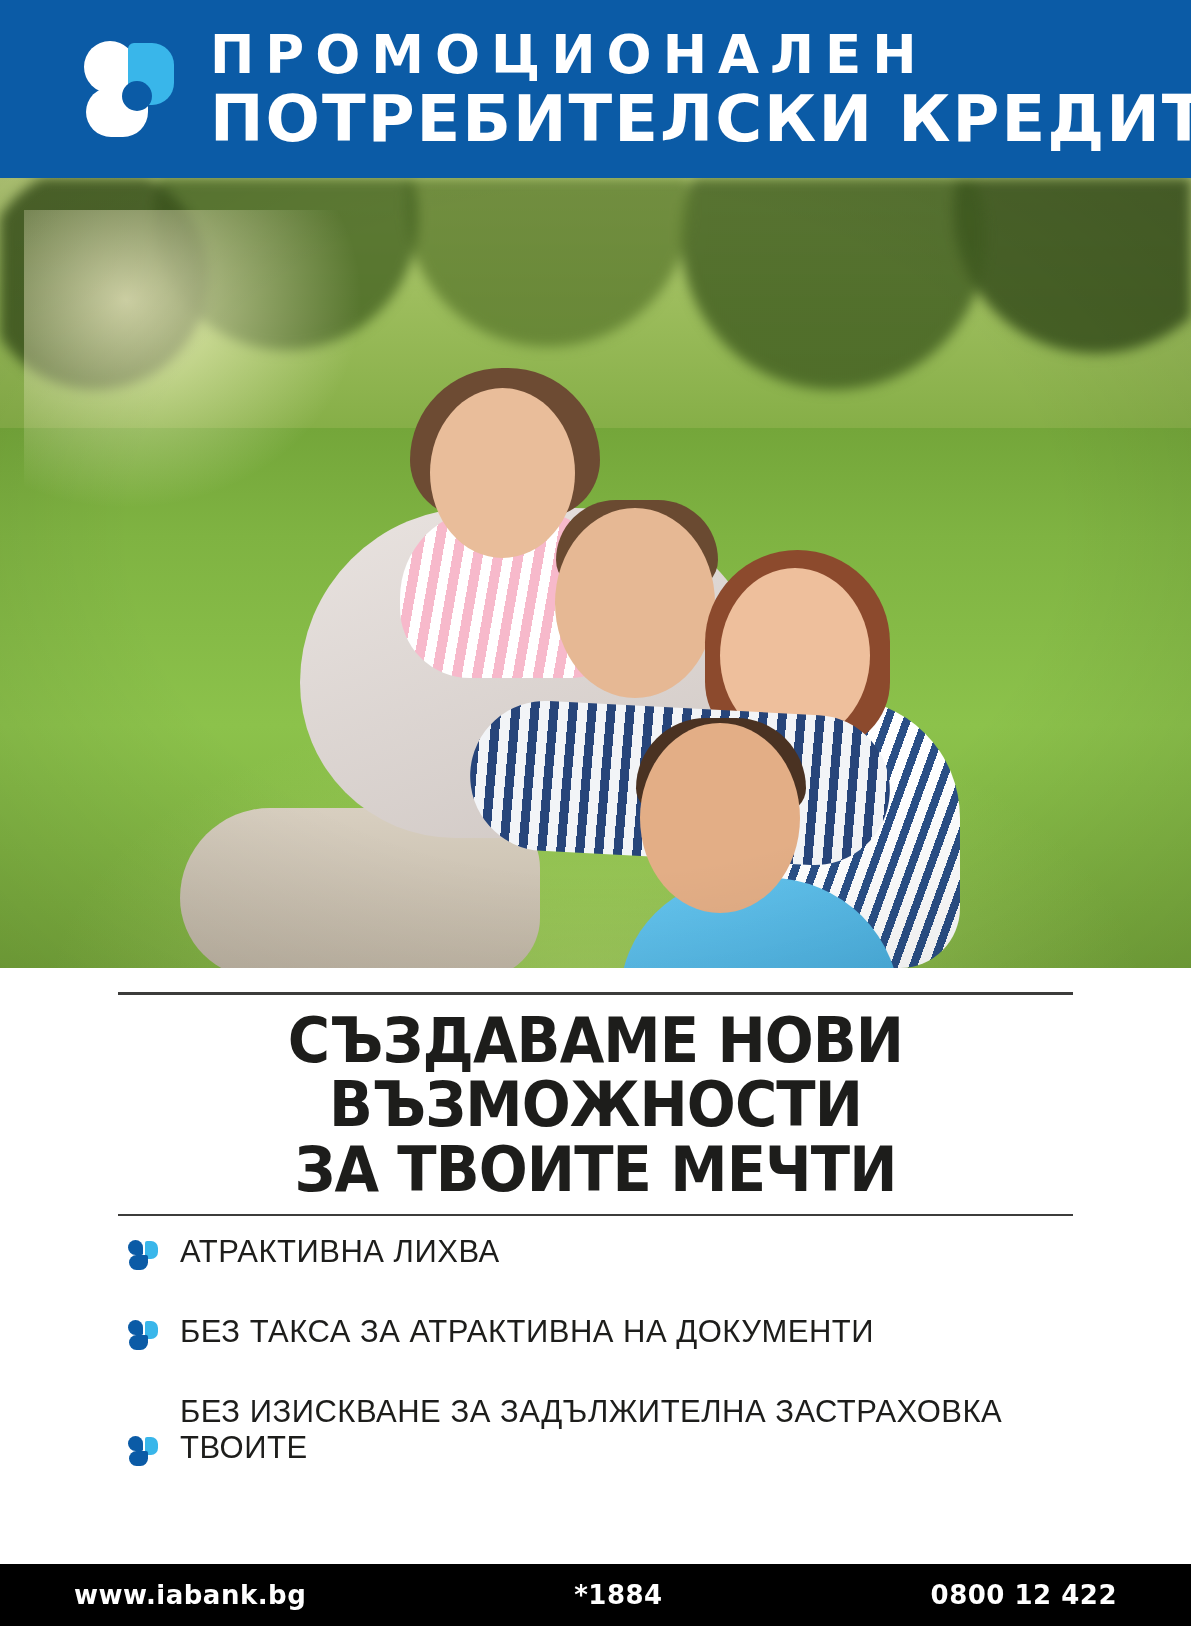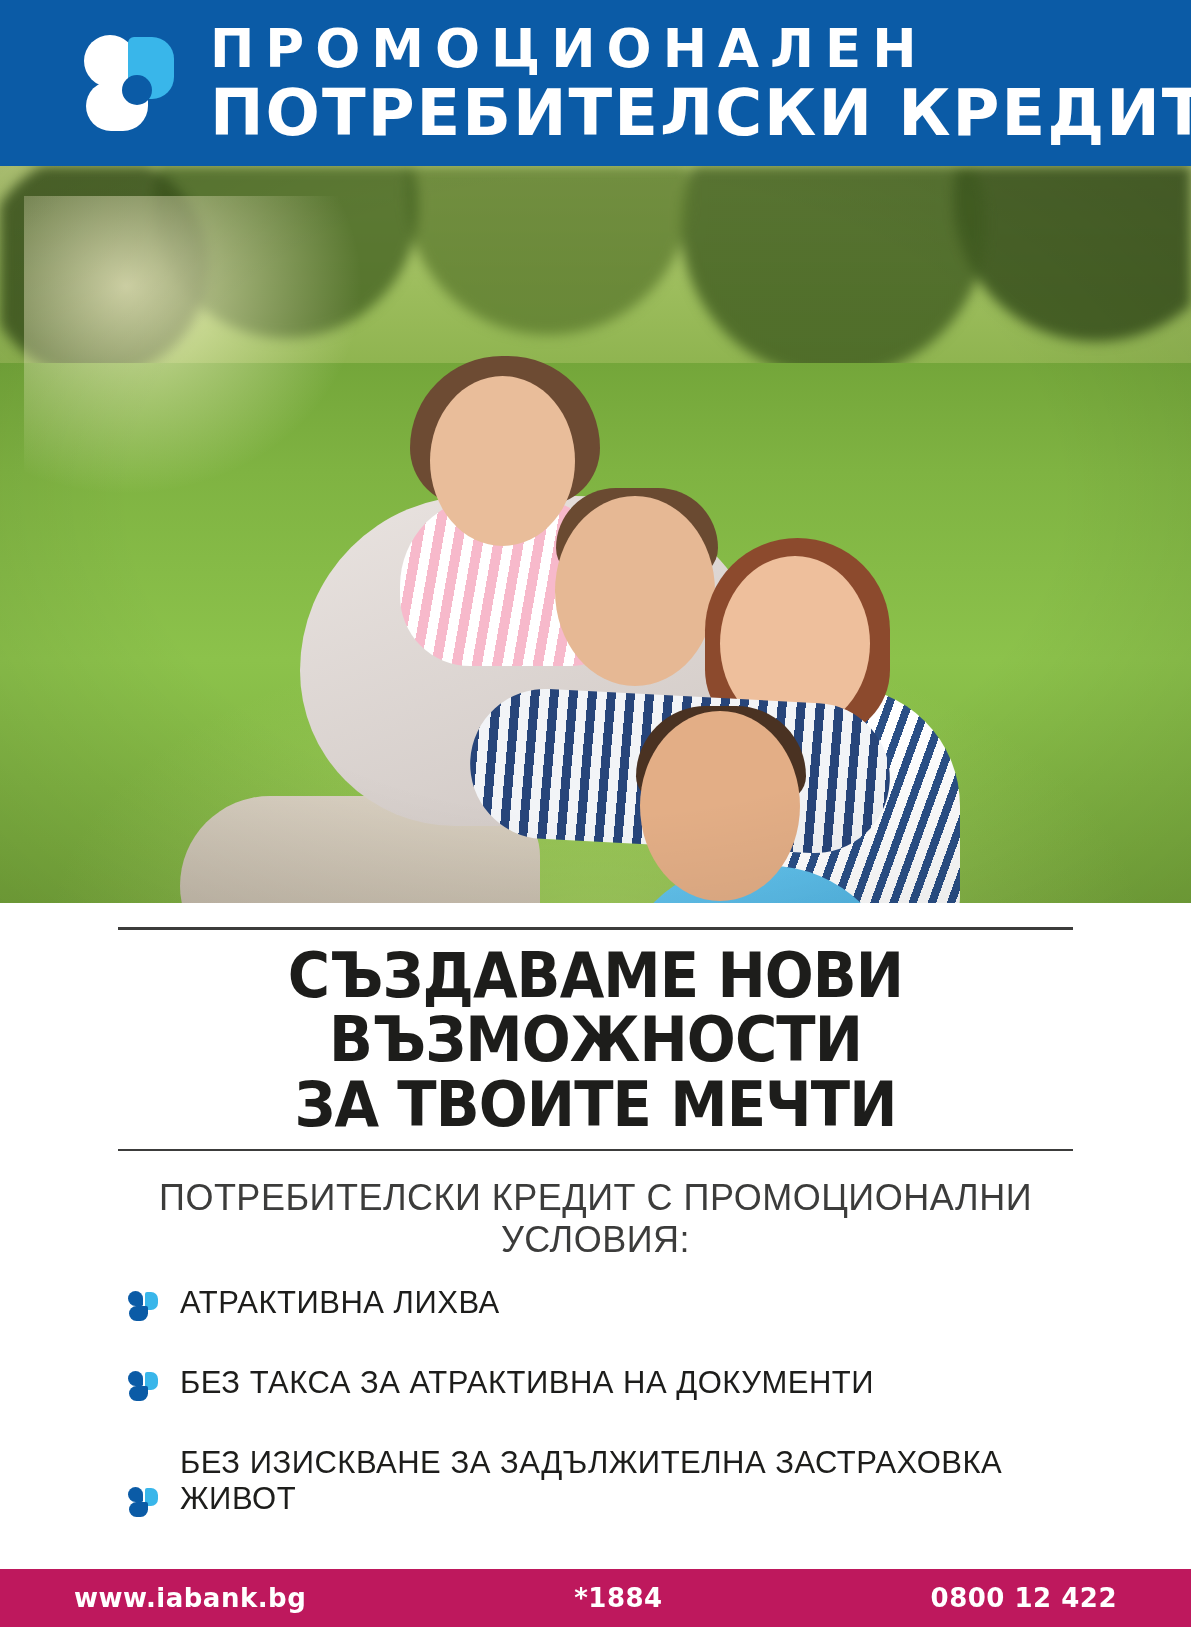--- a/index.html
+++ b/index.html
@@ -276,21 +276,21 @@
   }
   .bullet-text {
     font-size: 31px;
     color: #1d1d1b;
     letter-spacing: 0.5px;
   }
 
   
   .footer {
     height: 62px;
-    background: #be185d;
+    background: #000000;
     color: #ffffff;
     display: flex;
     align-items: center;
     justify-content: space-between;
     padding: 0 74px;
     box-sizing: border-box;
     font-family: "DejaVu Sans", sans-serif;
     font-weight: bold;
     font-size: 26px;
     letter-spacing: 0.5px;
@@ -345,21 +345,20 @@
   <div class="content">
     <div class="rule"></div>
 
     <div class="headline">
       <div>СЪЗДАВАМЕ НОВИ ВЪЗМОЖНОСТИ</div>
       <div>ЗА ТВОИТЕ МЕЧТИ</div>
     </div>
 
     <div class="rule thin"></div>
 
-    <div class="subhead">ПОТРЕБИТЕЛСКИ КРЕДИТ С ПРОМОЦИОНАЛНИ УСЛОВИЯ:</div>
 
     <div class="bullets">
 
       <div class="bullet">
         <span class="bullet-icon">
           <span class="bi-a"></span>
             <span class="bi-b"></span>
             <span class="bi-c"></span>
         </span>
         <span class="bullet-text">АТРАКТИВНА ЛИХВА</span>
@@ -373,21 +372,21 @@
         </span>
         <span class="bullet-text">БЕЗ ТАКСА ЗА АТРАКТИВНА НА ДОКУМЕНТИ</span>
       </div>
 
       <div class="bullet">
         <span class="bullet-icon">
           <span class="bi-a"></span>
             <span class="bi-b"></span>
             <span class="bi-c"></span>
         </span>
-        <span class="bullet-text">БЕЗ ИЗИСКВАНЕ ЗА ЗАДЪЛЖИТЕЛНА ЗАСТРАХОВКА ЖИВОТ</span>
+        <span class="bullet-text">БЕЗ ИЗИСКВАНЕ ЗА ЗАДЪЛЖИТЕЛНА ЗАСТРАХОВКА ТВОИТЕ</span>
       </div>
 
     </div>
   </div>
 
   <div class="footer">
     <span>www.iabank.bg</span>
     <span>*1884</span>
     <span>0800 12 422</span>
   </div>

